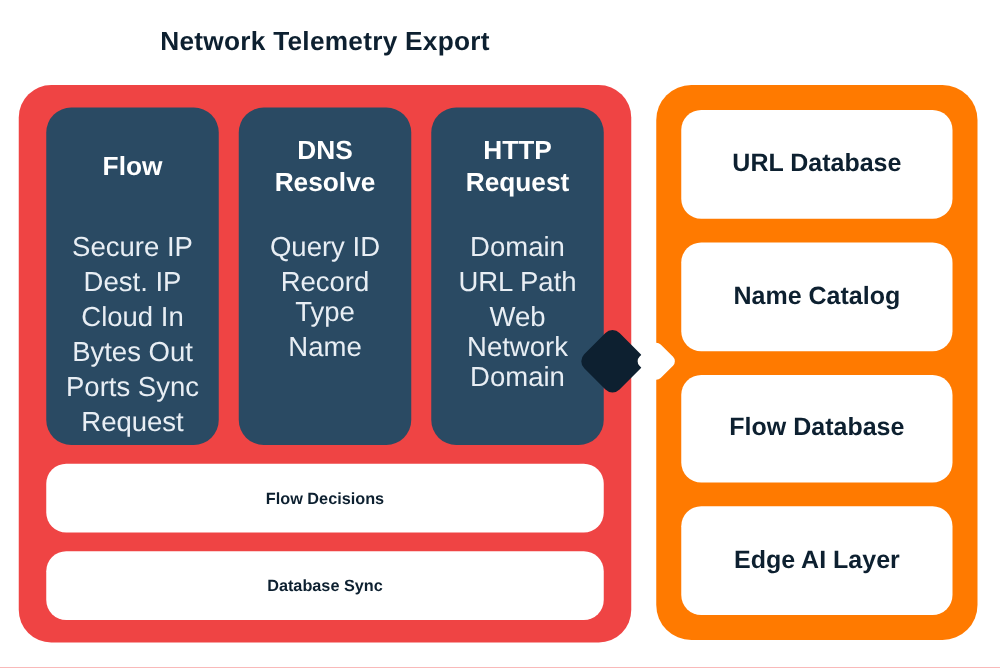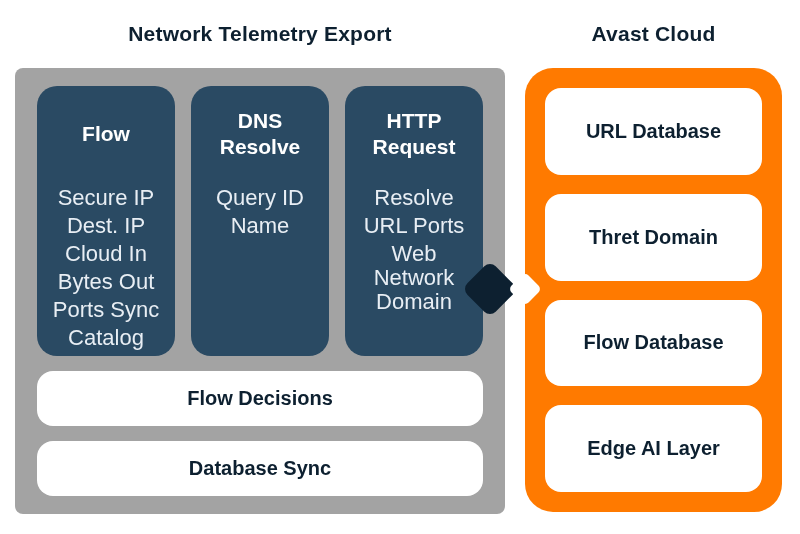--- a/index.html
+++ b/index.html
@@ -20,22 +20,22 @@
     letter-spacing: 0.2px;
   }
   .title-left  { left: 15px;  width: 490px; }
   .title-right { left: 525px; width: 257px; }
 
   
   .telemetry-panel {
     position: absolute;
     left: 15px; top: 68px;
     width: 490px; height: 446px;
-    background: #a3a3a3;
-    border-radius: 8px;
+    background: #ef4444;
+    border-radius: 26px;
     padding: 18px 22px;
   }
   .columns-row { display: flex; gap: 16px; height: 270px; }
   .telemetry-column {
     flex: 1;
     background: #2a4a63;
     border-radius: 20px;
     color: #ffffff;
     overflow: hidden;
   }
@@ -48,21 +48,21 @@
   }
   .column-items { text-align: center; font-size: 22px; color: #e8eef4; }
   .col-item { line-height: 24px; margin: 4px 0; padding: 0 12px; }
 
   .decision-bar {
     margin-top: 15px;
     height: 55px;
     background: #ffffff;
     border-radius: 16px;
     display: flex; align-items: center; justify-content: center;
-    font-size: 20px; font-weight: 700; color: #0d2030;
+    font-size: 13px; font-weight: 700; color: #0d2030;
   }
 
   
   .connector-pointer {
     position: absolute;
     left: 470px; top: 269px;
     width: 40px; height: 40px;
     background: #0d2030;
     border-radius: 8px;
     transform: rotate(45deg);
@@ -97,63 +97,63 @@
     text-align: center;
     font-size: 20px; font-weight: 700; color: #0d2030;
   }
 </style>
 </head>
 <body>
 
 <div class="canvas">
 
   <div class="panel-title title-left">Network Telemetry Export</div>
-  <div class="panel-title title-right">Avast Cloud</div>
 
   <div class="telemetry-panel">
     <div class="columns-row">
 
       <div class="telemetry-column">
         <div class="column-header">Flow</div>
         <div class="column-items">
           <div class="col-item">Secure IP</div>
           <div class="col-item">Dest. IP</div>
           <div class="col-item">Cloud In</div>
           <div class="col-item">Bytes Out</div>
           <div class="col-item">Ports Sync</div>
-          <div class="col-item">Catalog</div>
+          <div class="col-item">Request</div>
         </div>
       </div>
 
       <div class="telemetry-column">
         <div class="column-header">DNS Resolve</div>
         <div class="column-items">
           <div class="col-item">Query ID</div>
+          <div class="col-item">Record Type</div>
           <div class="col-item">Name</div>
         </div>
       </div>
 
       <div class="telemetry-column">
         <div class="column-header">HTTP Request</div>
         <div class="column-items">
-          <div class="col-item">Resolve</div>
-          <div class="col-item">URL Ports</div>
+          <div class="col-item">Domain</div>
+          <div class="col-item">URL Path</div>
           <div class="col-item">Web Network Domain</div>
         </div>
       </div>
 
     </div>
 
     <div class="decision-bar">Flow Decisions</div>
     <div class="decision-bar">Database Sync</div>
   </div>
 
   <div class="connector-pointer"></div>
   <div class="connector-notch"></div>
 
   <div class="cloud-panel">
     <div class="cloud-box">URL Database</div>
-    <div class="cloud-box">Thret Domain</div>
+    <div class="cloud-box">Name Catalog</div>
     <div class="cloud-box">Flow Database</div>
     <div class="cloud-box">Edge AI Layer</div>
   </div>
 
 </div>
 
 </body></html>

